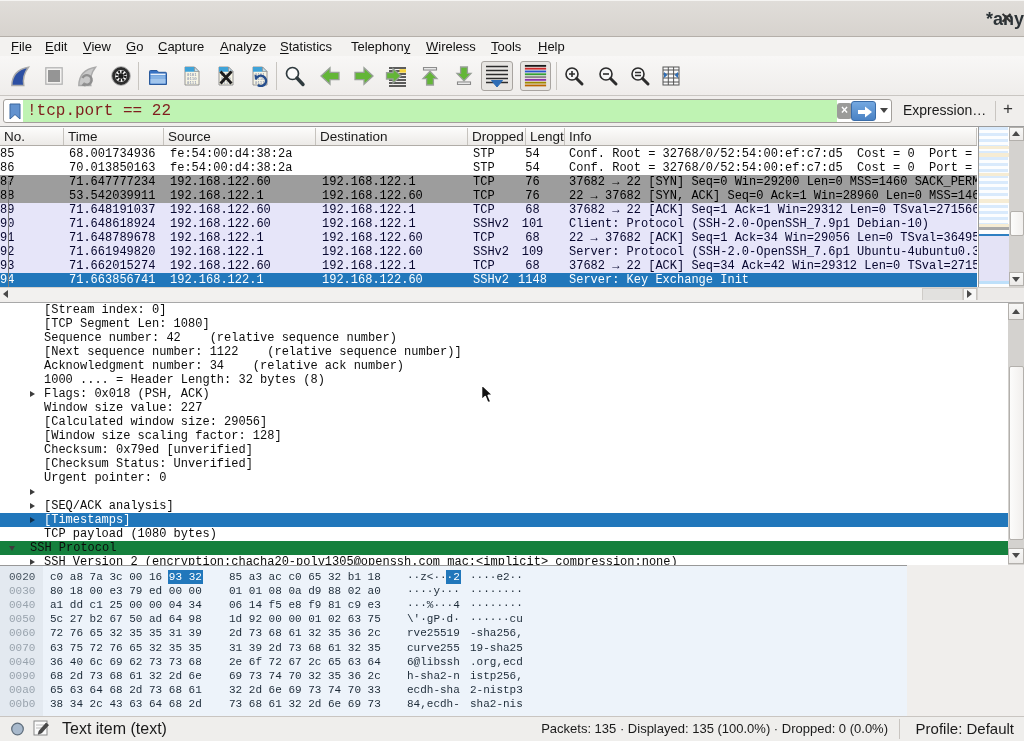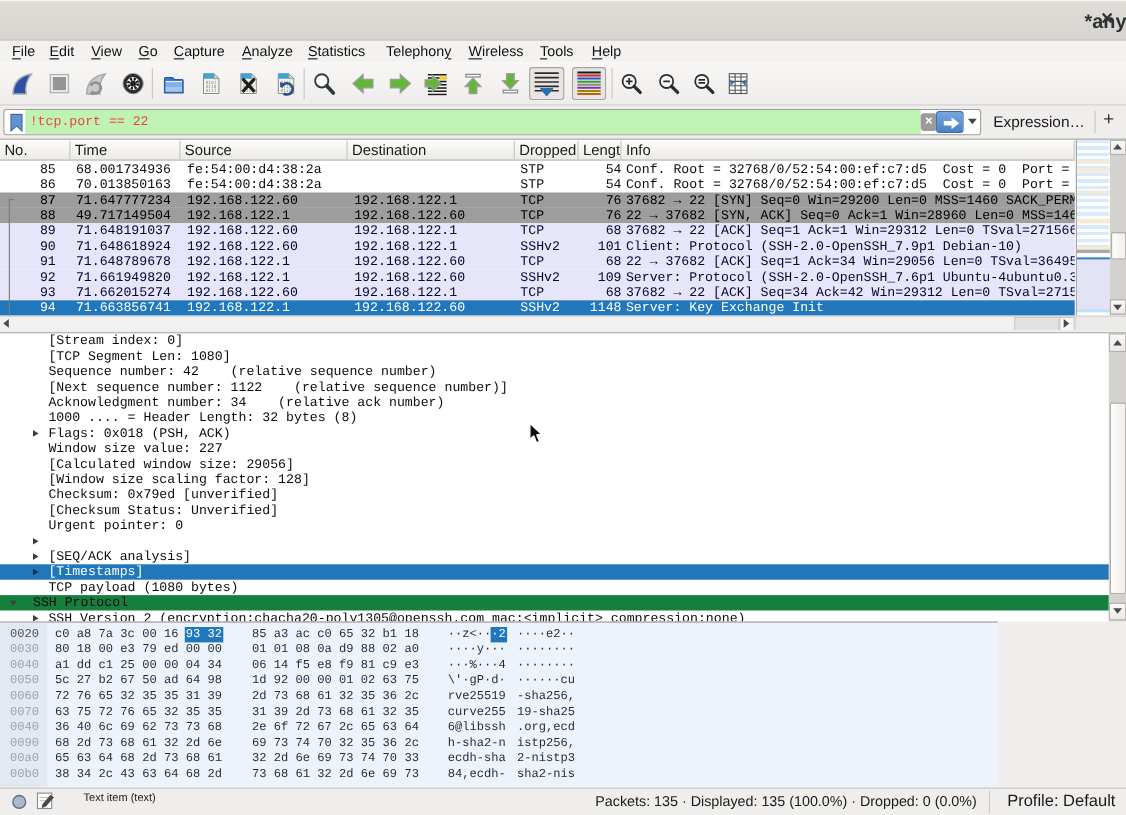--- a/index.html
+++ b/index.html
@@ -15,39 +15,39 @@
 #menu u{text-decoration:underline;text-underline-offset:2px}
 
 #tbar{left:0;top:56px;width:1024px;height:40px;background:linear-gradient(#f8f7f6,#efedeb);border-bottom:1px solid #c9c6c2}
 .tsep{position:absolute;top:6px;width:1px;height:28px;background:#c8c5c0}
 .ticon{position:absolute;top:65px;width:22px;height:22px}
 .tbox{position:absolute;top:61px;height:30px;background:#e7e5e2;border:1px solid #a8a4a0;border-radius:3px}
 
 #fbar{left:0;top:96px;width:1024px;height:30px;background:#f0eeec}
 #fbox{position:absolute;left:3px;top:3px;width:889px;height:24px;background:#fff;border:1px solid #a39f9b;border-radius:3px;overflow:hidden}
 #fgreen{position:absolute;left:19px;top:0;width:814px;height:22px;background:#bff3b3}
-#ftext{position:absolute;left:23px;top:0;height:22px;line-height:22px;font-family:"Liberation Mono",monospace;font-size:12px;color:#ef4444}
+#ftext{position:absolute;left:23px;top:0;height:22px;line-height:22px;font-family:"Liberation Mono",monospace;font-size:16px;color:#7f1d1d}
 #fx{position:absolute;left:833px;top:3px;width:15px;height:16px;background:#9b9b99;border-radius:3px;color:#fff;font-size:12px;font-weight:bold;text-align:center;line-height:15px}
 #fgo{position:absolute;left:847px;top:1px;width:25px;height:20px;background:linear-gradient(#74a8e0,#4a82c4);border:1px solid #3a6ca8;border-radius:3px}
 #fdrop{position:absolute;left:876px;top:8px;width:0;height:0;border-left:4px solid transparent;border-right:4px solid transparent;border-top:5px solid #444}
 #fexpr{position:absolute;left:903px;top:6px;font-size:14px;color:#1a1a1a}
 #fsep{position:absolute;left:995px;top:5px;width:1px;height:20px;background:#c9c5c1}
 #fplus{position:absolute;left:1003px;top:3px;font-size:17px;color:#333}
 
 #plist{left:0;top:126px;width:1024px;height:174px;border-top:1px solid #9b9b9b;background:#fff;overflow:hidden}
 #phead{position:absolute;left:0;top:0;width:977px;height:19px;background:linear-gradient(#fdfdfc,#eceae7);border-bottom:1px solid #b0aca7;font-size:13.5px;color:#1b1b1b}
 #phead span{position:absolute;top:1px;height:17px;line-height:17px;border-right:1px solid #c6c3be;padding-left:4px;overflow:hidden}
 .prow{position:absolute;left:0;width:977px;height:14px;font-family:"Liberation Mono",monospace;font-size:12px;line-height:14px;white-space:pre}
 .prow span{position:absolute;top:0;height:14px}
-.prow .c0{left:12px;width:63px;text-align:center}
+.prow .c0{left:0;width:63px;text-align:left}
 .prow .c1{left:69px}
 .prow .c2{left:170px}
 .prow .c3{left:322px}
 .prow .c4{left:473px}
-.prow .c5{left:500px;width:65px;text-align:right}
+.prow .c5{left:500px;width:65px;text-align:center}
 .prow .c6{left:569px;width:408px;overflow:hidden}
 .rw{background:#fff;color:#0c0c0c}
 .rg{background:#9d9d9d;color:#000}
 .rl{background:#e6e5f9;color:#06062e}
 .rs{background:#2177bb;color:#fff}
 
 .rel{position:absolute;background:#7a7a7a}
 
 #mmap{position:absolute;left:978px;top:0;width:30px;height:160px;border-left:1px solid #9b9b9b;background:repeating-linear-gradient(180deg,#d9eafc 0 3px,#fcfdfe 3px 6px)}
 
@@ -72,21 +72,21 @@
 .hrow span{position:absolute;top:0;height:14px}
 .hoff{left:9px;color:#99a3ad}
 .hoff.on{color:#46535f}
 .hx1{left:50px}
 .hx2{left:229px}
 .ha1{left:407px}
 .ha2{left:470px}
 .hl{background:#2177bb;color:#fff;padding:0 1px;margin:0 -1px}
 
 #sbar{left:0;top:716px;width:1024px;height:25px;background:#efeeec;border-top:1px solid #c9c5c1;font-size:13px;color:#1a1a1a}
-#sbar .lt{position:absolute;left:76px;top:3px;font-size:10px}
+#sbar .lt{position:absolute;left:62px;top:3px;font-size:16px}
 #sbar .rt{position:absolute;right:136px;top:4px}
 #sbar .pf{position:absolute;right:10px;top:3px;font-size:15px}
 #sbar .sep{position:absolute;right:124px;top:2px;width:1px;height:20px;background:#c9c5c1}
 #cursor{left:480px;top:383px;width:16px;height:23px}
 </style></head>
 <body>
 <div id="title" class="abs">
     <span class="t">*any</span>
     <span class="x">×</span>
   </div>
@@ -252,21 +252,21 @@
     <div id="fdrop"></div>
   </div>
   <span id="fexpr" class="abs">Expression…</span>
   <div id="fsep"></div>
   <span id="fplus" class="abs">+</span>
 </div>
 <div id="plist" class="abs">
   <div class="prow rw" style="top:20px"><span class="c0">85</span><span class="c1">68.001734936</span><span class="c2">fe:54:00:d4:38:2a</span><span class="c3"></span><span class="c4">STP</span><span class="c5">54</span><span class="c6">Conf. Root = 32768/0/52:54:00:ef:c7:d5  Cost = 0  Port = 0x8001</span></div>
     <div class="prow rw" style="top:34px"><span class="c0">86</span><span class="c1">70.013850163</span><span class="c2">fe:54:00:d4:38:2a</span><span class="c3"></span><span class="c4">STP</span><span class="c5">54</span><span class="c6">Conf. Root = 32768/0/52:54:00:ef:c7:d5  Cost = 0  Port = 0x8001</span></div>
     <div class="prow rg" style="top:48px"><span class="c0">87</span><span class="c1">71.647777234</span><span class="c2">192.168.122.60</span><span class="c3">192.168.122.1</span><span class="c4">TCP</span><span class="c5">76</span><span class="c6">37682 → 22 [SYN] Seq=0 Win=29200 Len=0 MSS=1460 SACK_PERM=1 TSval=2715654 TSecr=0 WS=128</span></div>
-    <div class="prow rg" style="top:62px"><span class="c0">88</span><span class="c1">49.717149504</span><span class="c2">192.168.122.1</span><span class="c3">192.168.122.60</span><span class="c4">TCP</span><span class="c5">76</span><span class="c6">22 → 37682 [SYN, ACK] Seq=0 Ack=1 Win=28960 Len=0 MSS=1460 SACK_PERM=1 TSval=3649531</span></div>
+    <div class="prow rg" style="top:62px"><span class="c0">88</span><span class="c1">53.542039911</span><span class="c2">192.168.122.1</span><span class="c3">192.168.122.60</span><span class="c4">TCP</span><span class="c5">76</span><span class="c6">22 → 37682 [SYN, ACK] Seq=0 Ack=1 Win=28960 Len=0 MSS=1460 SACK_PERM=1 TSval=3649531</span></div>
     <div class="prow rl" style="top:76px"><span class="c0">89</span><span class="c1">71.648191037</span><span class="c2">192.168.122.60</span><span class="c3">192.168.122.1</span><span class="c4">TCP</span><span class="c5">68</span><span class="c6">37682 → 22 [ACK] Seq=1 Ack=1 Win=29312 Len=0 TSval=2715665 TSecr=3649531</span></div>
     <div class="prow rl" style="top:90px"><span class="c0">90</span><span class="c1">71.648618924</span><span class="c2">192.168.122.60</span><span class="c3">192.168.122.1</span><span class="c4">SSHv2</span><span class="c5">101</span><span class="c6">Client: Protocol (SSH-2.0-OpenSSH_7.9p1 Debian-10)</span></div>
     <div class="prow rl" style="top:104px"><span class="c0">91</span><span class="c1">71.648789678</span><span class="c2">192.168.122.1</span><span class="c3">192.168.122.60</span><span class="c4">TCP</span><span class="c5">68</span><span class="c6">22 → 37682 [ACK] Seq=1 Ack=34 Win=29056 Len=0 TSval=3649531 TSecr=2715665</span></div>
     <div class="prow rl" style="top:118px"><span class="c0">92</span><span class="c1">71.661949820</span><span class="c2">192.168.122.1</span><span class="c3">192.168.122.60</span><span class="c4">SSHv2</span><span class="c5">109</span><span class="c6">Server: Protocol (SSH-2.0-OpenSSH_7.6p1 Ubuntu-4ubuntu0.3)</span></div>
     <div class="prow rl" style="top:132px"><span class="c0">93</span><span class="c1">71.662015274</span><span class="c2">192.168.122.60</span><span class="c3">192.168.122.1</span><span class="c4">TCP</span><span class="c5">68</span><span class="c6">37682 → 22 [ACK] Seq=34 Ack=42 Win=29312 Len=0 TSval=2715678 TSecr=3649531</span></div>
     <div class="prow rs" style="top:146px"><span class="c0">94</span><span class="c1">71.663856741</span><span class="c2">192.168.122.1</span><span class="c3">192.168.122.60</span><span class="c4">SSHv2</span><span class="c5">1148</span><span class="c6">Server: Key Exchange Init</span></div>
   <div class="rel" style="left:8px;top:54px;width:1px;height:112px"></div>
     <div class="rel" style="left:8px;top:54px;width:5px;height:1px"></div>
     <div class="rel" style="left:8px;top:167px;width:1px;height:12px;background:#fff"></div>
   <div id="phead">

